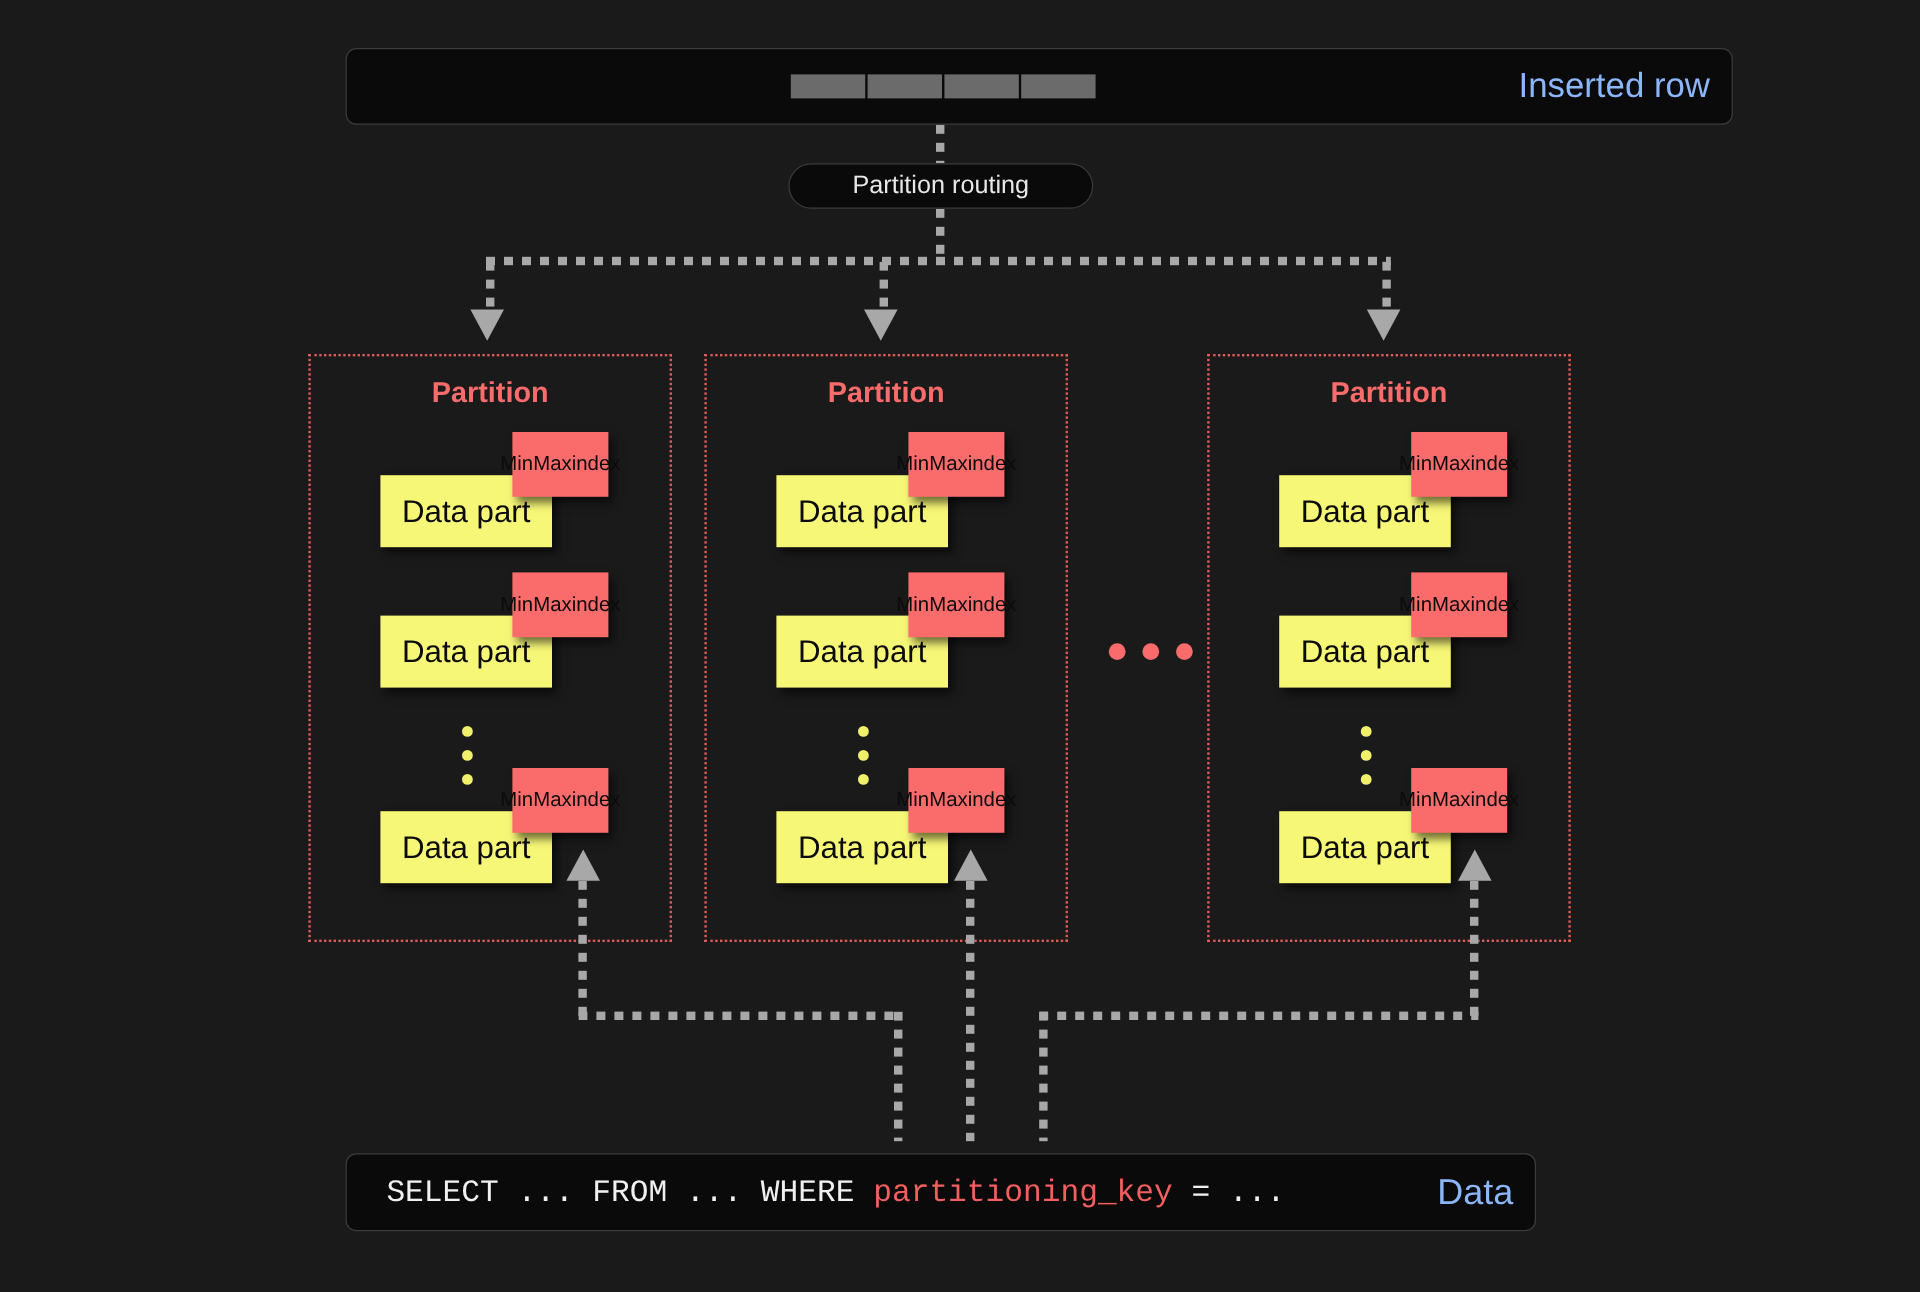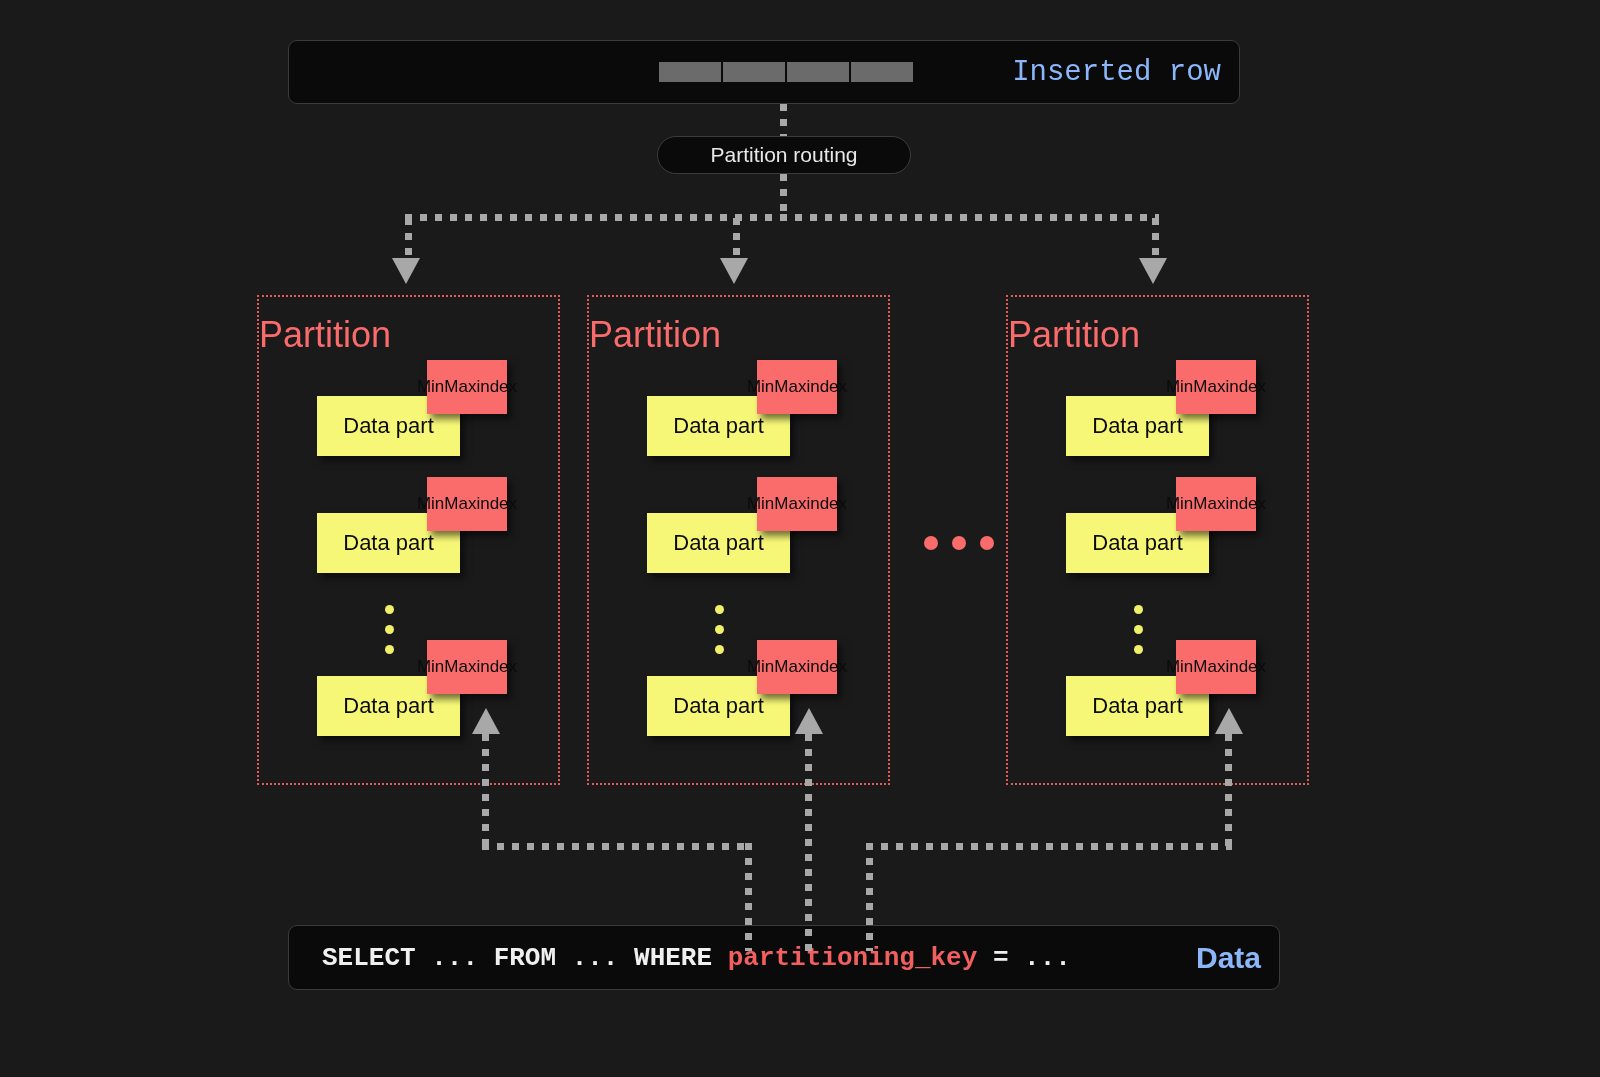--- a/index.html
+++ b/index.html
@@ -22,23 +22,22 @@
   .bar {
     position: absolute;
     box-sizing: border-box;
     background: #0a0a0a;
     border: 1px solid #3b3b3b;
     border-radius: 9px;
   }
   #inserted-row-bar {
     left: 288px;
     top: 40px;
-    width: 952px;
+    width: 1156px;
     height: 64px;
-    font-family: Liberation Mono, monospace;
   }
   #row-cells {
     position: absolute;
     left: 370px;
     top: 21px;
     display: flex;
     gap: 2px;
   }
   .row-cell {
     width: 62px;
@@ -78,26 +77,25 @@
   #partition-pruning-box {
     left: 680px;
     top: 877px;
     width: 252px;
     height: 40px;
   }
 
   
   #query-bar {
     left: 288px;
-    top: 925px;
+    top: 961px;
     width: 992px;
     height: 65px;
     display: flex;
     align-items: center;
-    font-weight: bold;
   }
   #query-text {
     position: absolute;
     left: 33px;
     font-family: "Liberation Mono", "DejaVu Sans Mono", monospace;
     font-size: 26px;
     color: #f0f0f0;
     white-space: pre;
   }
   #query-text .key {
@@ -117,44 +115,45 @@
     border: 2px dotted #e05a5a;
     top: 295px;
     width: 303px;
     height: 490px;
   }
   .partition-title {
     position: absolute;
     top: 17px;
     left: 0;
     width: 100%;
-    text-align: left;
+    text-align: center;
     color: #fa6b6b;
-    font-size: 36px;
+    font-size: 24px;
+    font-weight: bold;
   }
   #partition-1 { left: 257px; }
   #partition-2 { left: 587px; }
   #partition-3 { left: 1006px; }
 
   
   .part-group {
     position: absolute;
     left: 58px;
     width: 200px;
     height: 96px;
   }
   .data-part {
     position: absolute;
     left: 0;
     top: 36px;
     width: 143px;
     height: 60px;
     background: #f7f777;
     color: #0b0b0b;
-    font-size: 22px;
+    font-size: 26px;
     display: flex;
     align-items: center;
     justify-content: center;
     box-shadow: 4px 5px 7px rgba(0,0,0,0.55);
     z-index: 2;
   }
   .minmax-index {
     position: absolute;
     left: 110px;
     top: 0;

